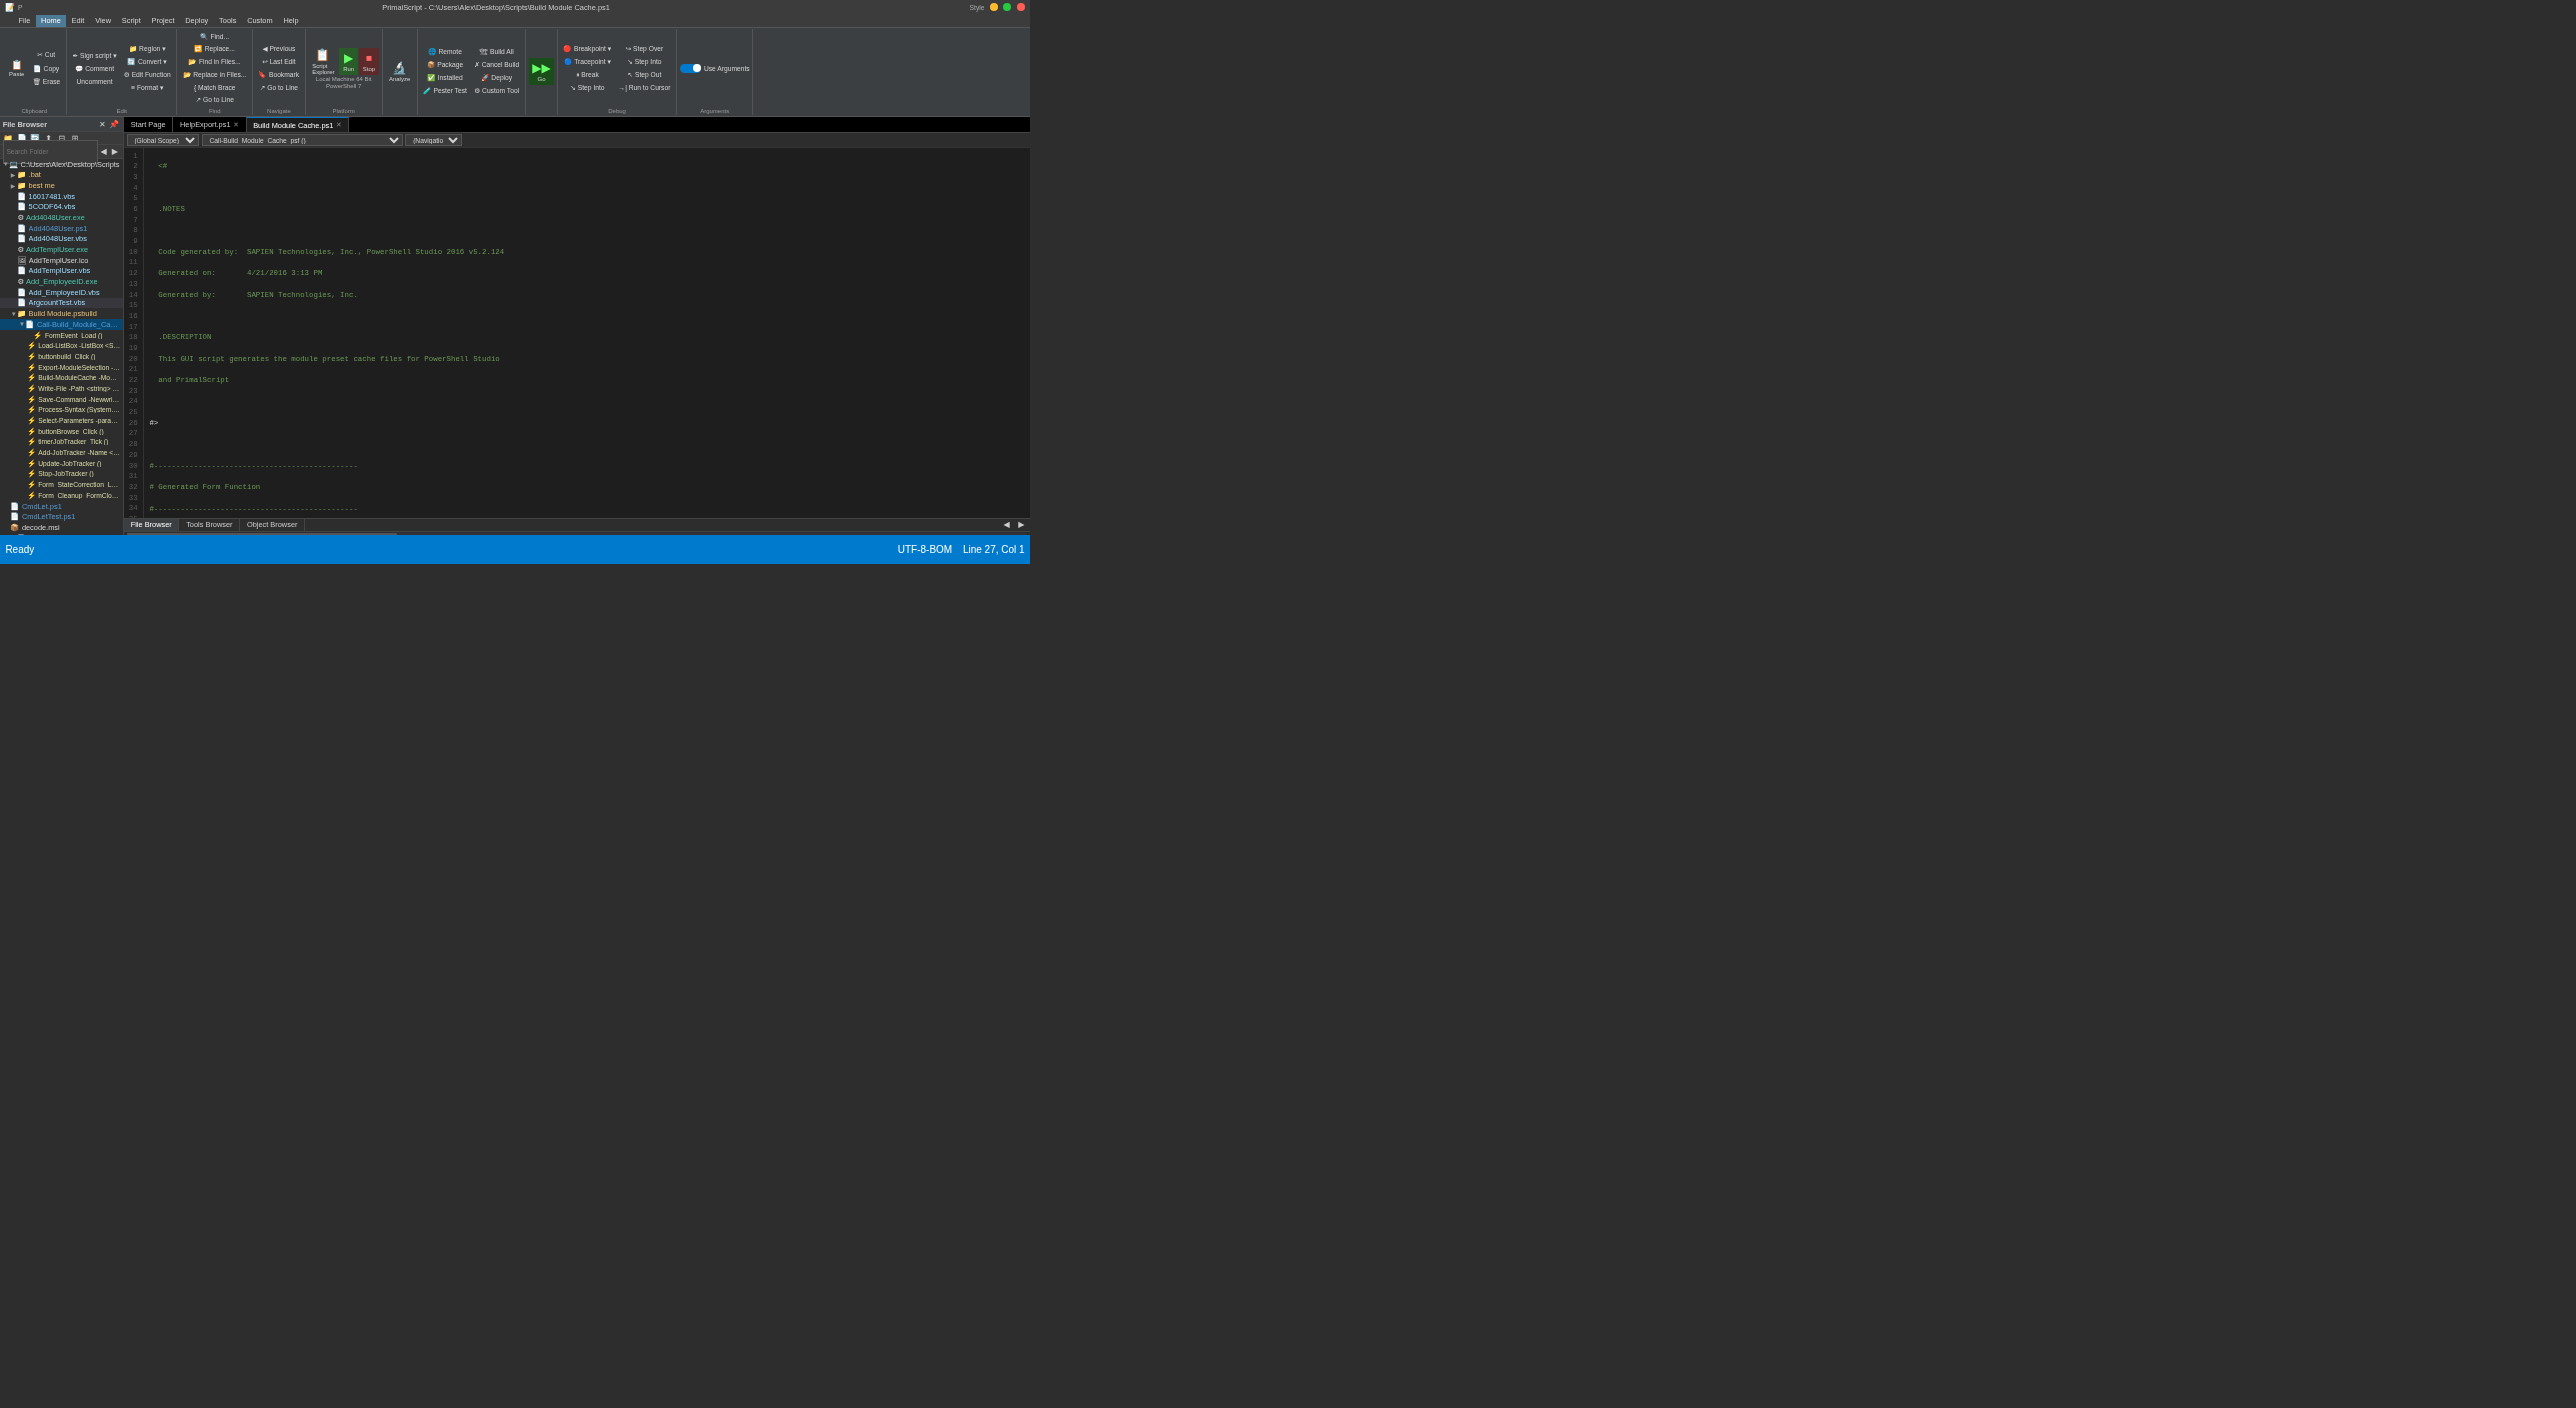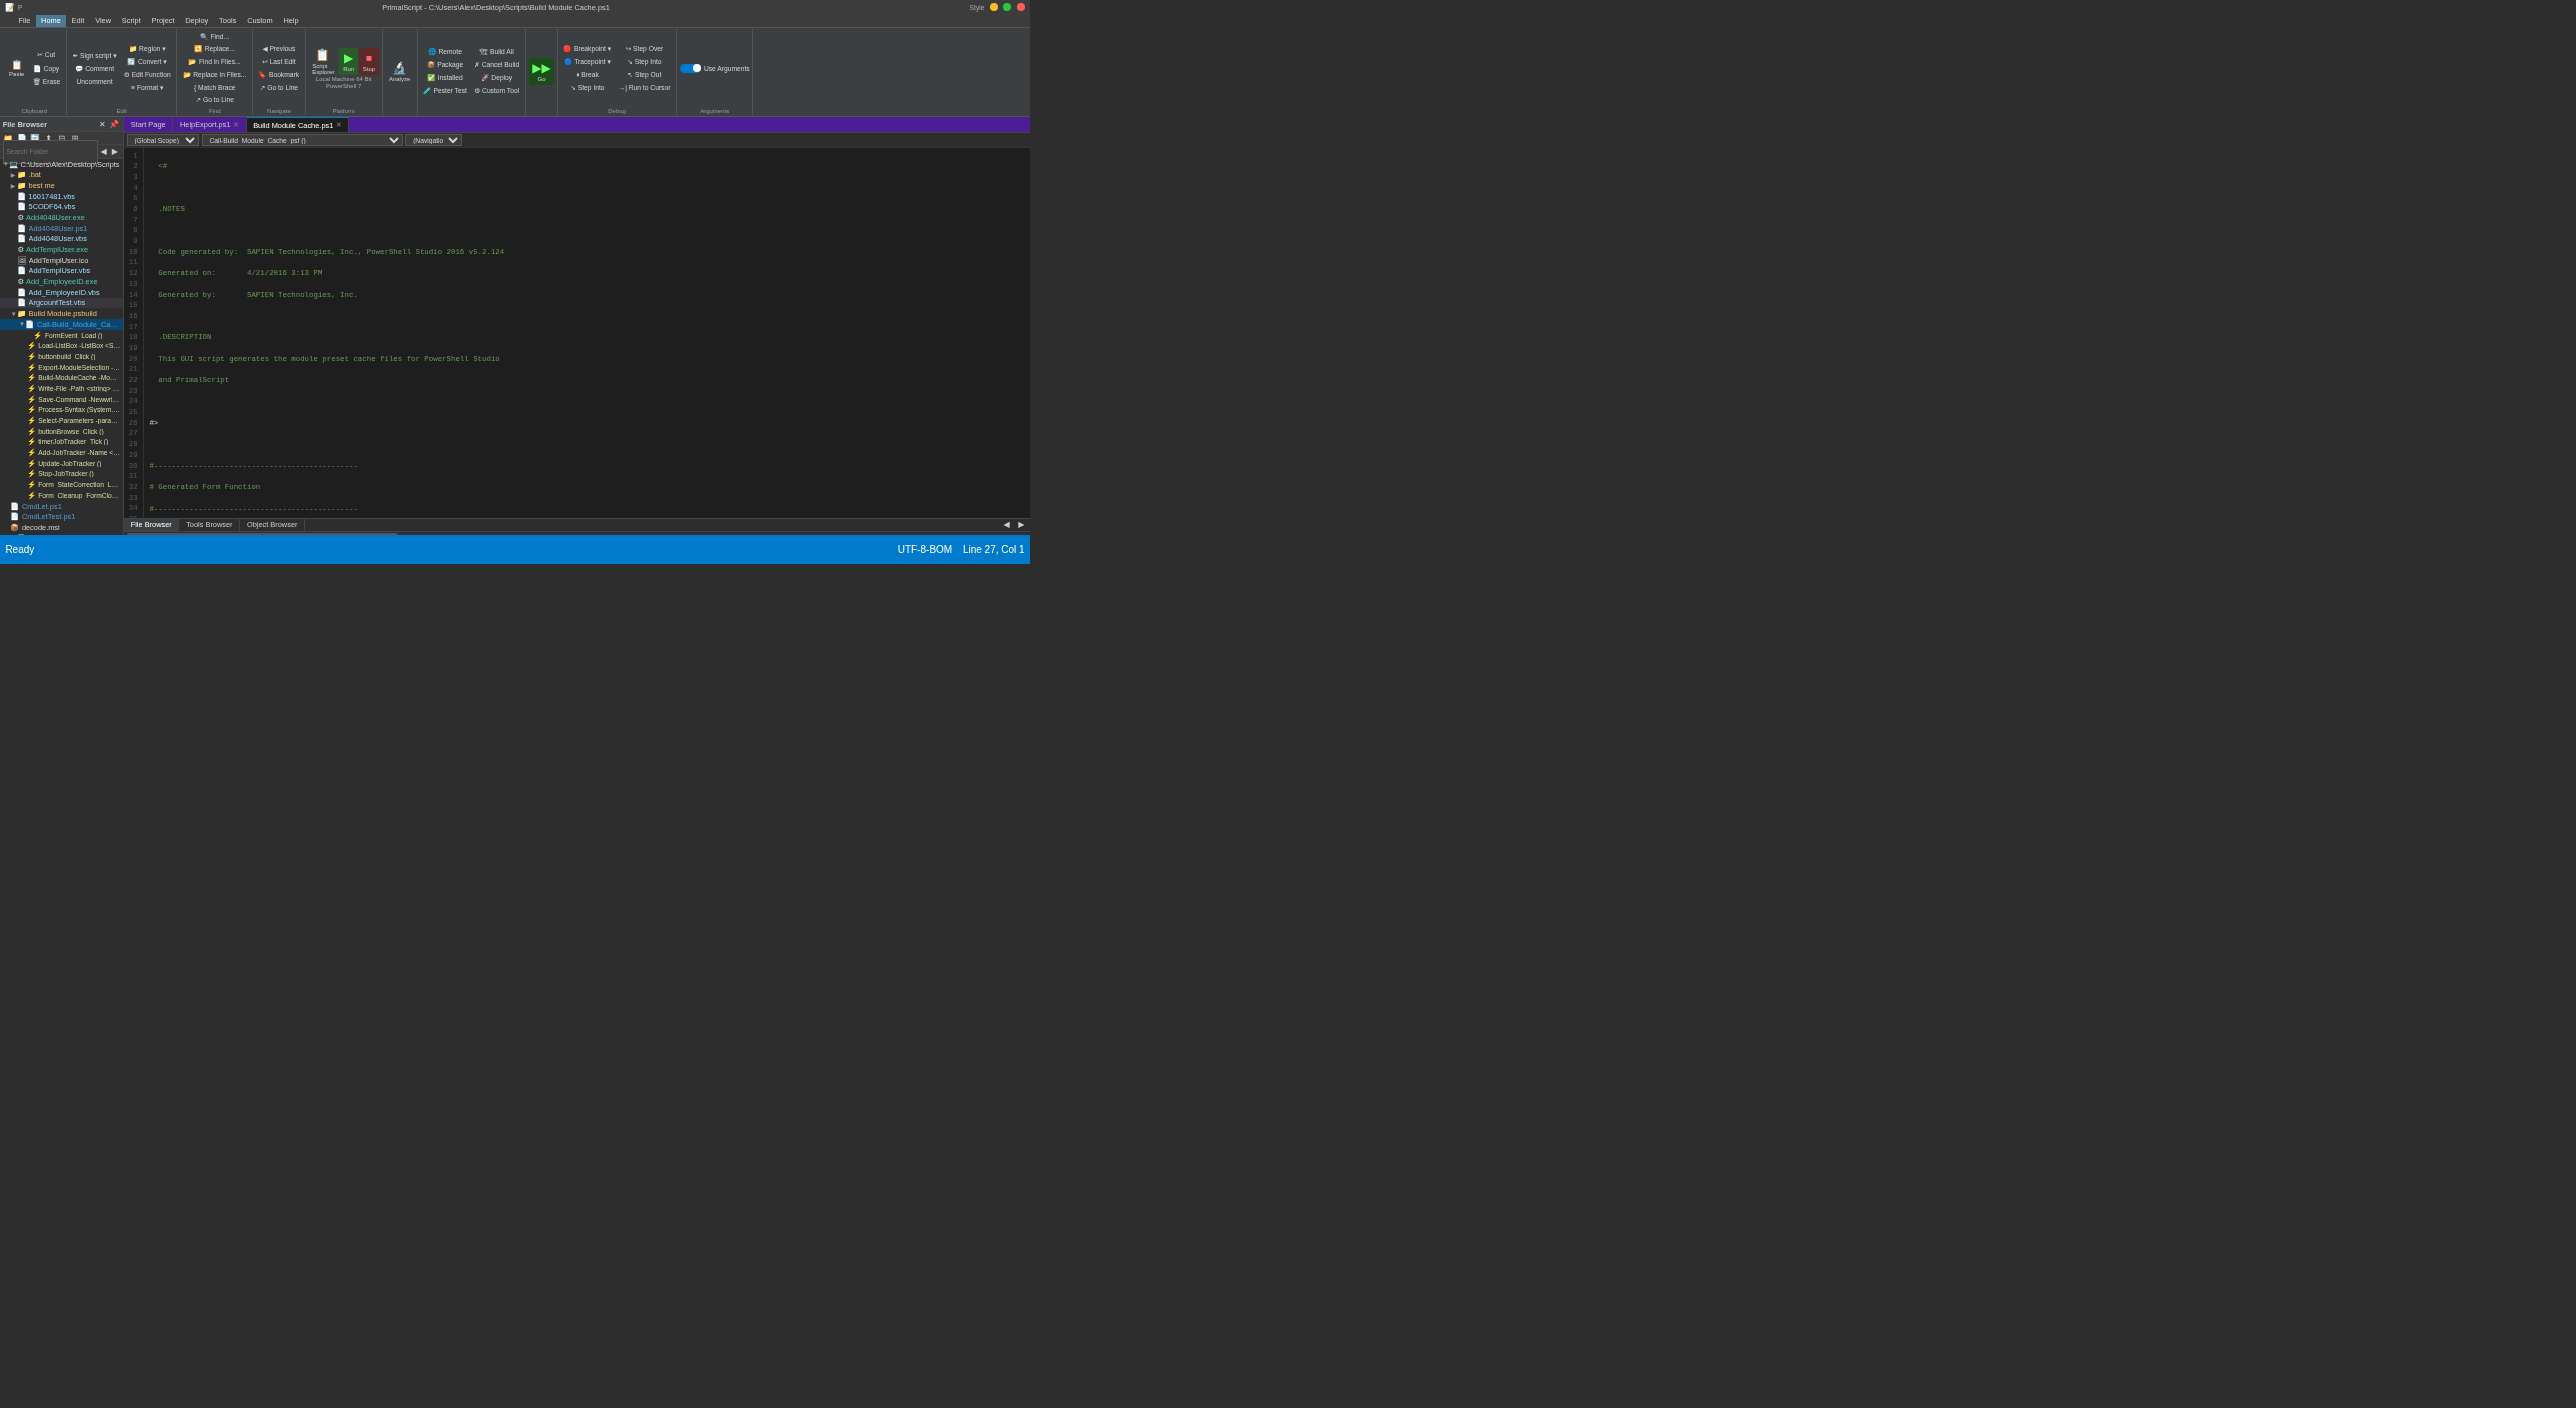--- a/index.html
+++ b/index.html
@@ -191,21 +191,21 @@
     .editor-area {
       flex: 1;
       display: flex;
       flex-direction: column;
       overflow: hidden;
     }
 
     
     .tab-bar {
       display: flex;
-      background: #4c1d95;
+      background: #000000;
       border-bottom: 0.7px solid #444;
       height: 16px;
       flex-shrink: 0;
     }
     .editor-tab {
       display: flex;
       align-items: center;
       padding: 2px 6.7px;
       font-size: 7.4px;
       color: #ccc;

